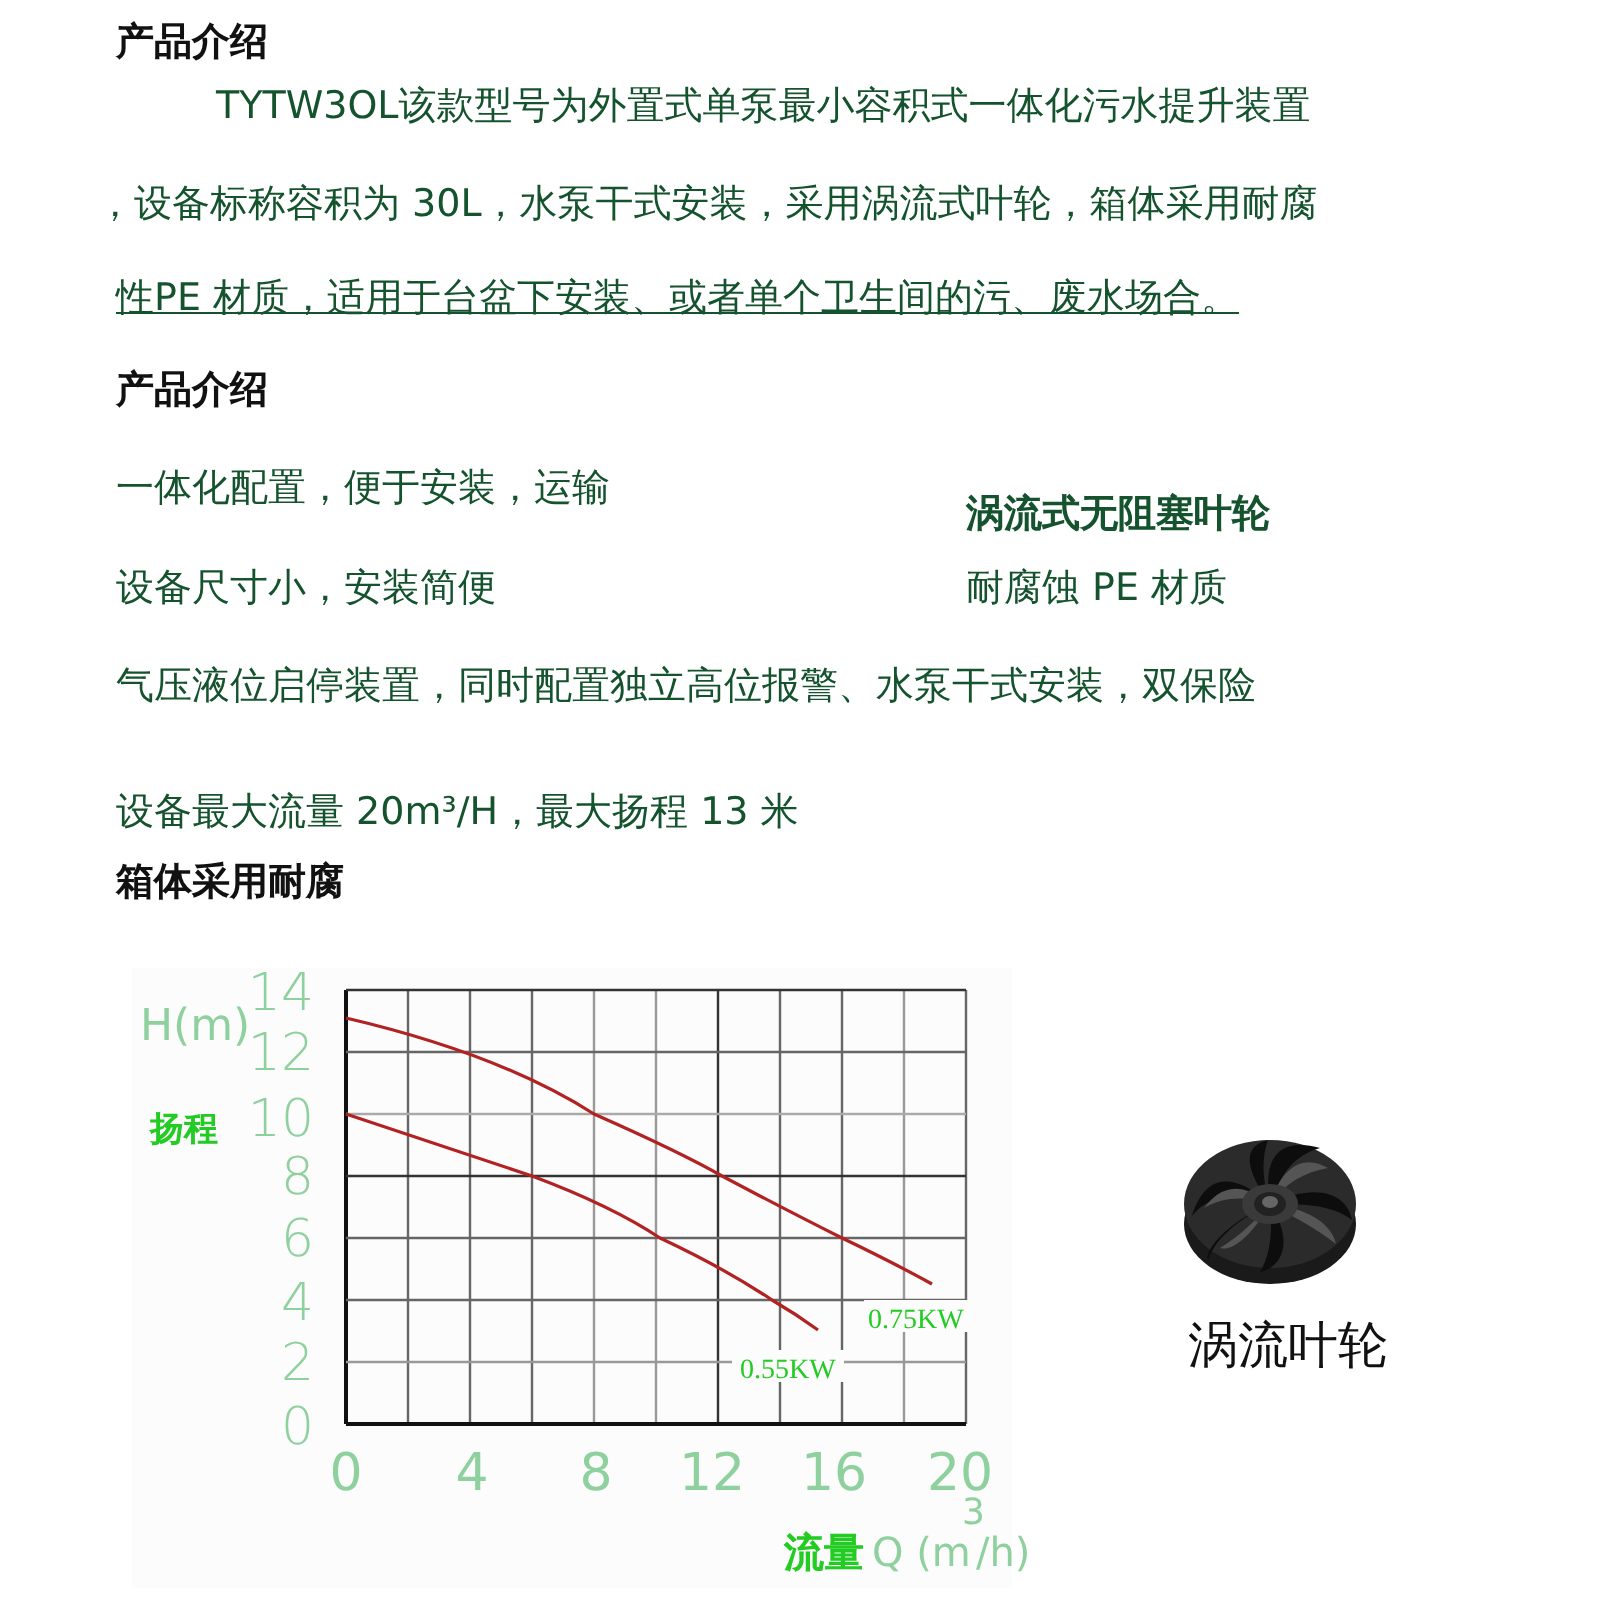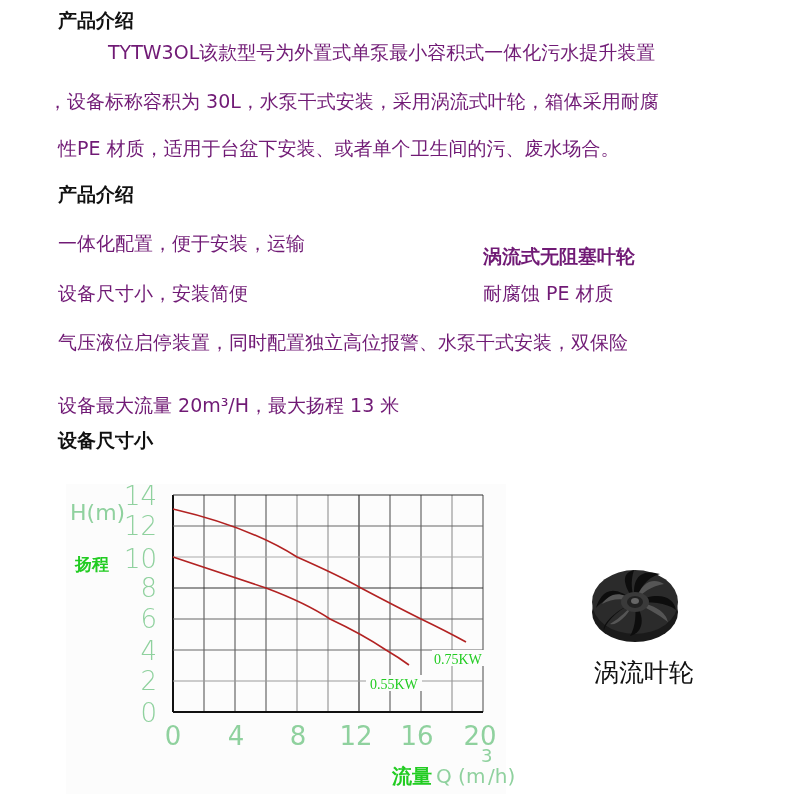--- a/index.html
+++ b/index.html
@@ -1,40 +1,40 @@
 <!DOCTYPE html>
 <html><head>
   <meta charset="utf-8">
   <style>
     html, body { margin: 0; padding: 0; background: #ffffff; }
     body { width: 800px; height: 800px; position: relative; overflow: hidden;
            font-family: "DejaVu Sans", "Liberation Sans", sans-serif; color: #111; }
     .abs { position: absolute; white-space: nowrap; }
     .h-title { font-size: 19px; font-weight: bold; color: #111; }
-    .body-text { font-size: 19px; color: #701a75; letter-spacing: 0px; }
+    .body-text { font-size: 19px; color: #14532d; letter-spacing: 0px; }
     .chart-svg { position: absolute; left: 0; top: 0; }
     .impeller-caption { font-size: 25px; color: #111; }
   </style>
 </head>
 <body>
 
 <div class="abs h-title" style="left:58px; top:8px;">产品介绍</div>
 <div class="abs body-text" style="left:108px; top:40px;">TYTW3OL该款型号为外置式单泵最小容积式一体化污水提升装置</div>
 <div class="abs body-text" style="left:48px; top:89px;">，设备标称容积为 30L，水泵干式安装，采用涡流式叶轮，箱体采用耐腐</div>
-<div class="abs body-text" style="left:58px; top:136px;">性PE 材质，适用于台盆下安装、或者单个卫生间的污、废水场合。</div>
+<div class="abs body-text" style="left:58px; top:136px;text-decoration:underline;">性PE 材质，适用于台盆下安装、或者单个卫生间的污、废水场合。</div>
 
 <div class="abs h-title" style="left:58px; top:182px;">产品介绍</div>
 <div class="abs body-text" style="left:58px; top:231px;">一体化配置，便于安装，运输</div>
 <div class="abs body-text" style="left:483px; top:244px;font-weight:bold;">涡流式无阻塞叶轮</div>
 <div class="abs body-text" style="left:58px; top:281px;">设备尺寸小，安装简便</div>
 <div class="abs body-text" style="left:483px; top:281px;">耐腐蚀 PE 材质</div>
 <div class="abs body-text" style="left:58px; top:330px;">气压液位启停装置，同时配置独立高位报警、水泵干式安装，双保险</div>
 <div class="abs body-text" style="left:58px; top:393px;">设备最大流量 20m³/H，最大扬程 13 米</div>
 
-<div class="abs h-title" style="left:58px; top:428px;">设备尺寸小</div>
+<div class="abs h-title" style="left:58px; top:428px;">箱体采用耐腐</div>
 
 <div>
   <svg class="chart-svg" width="800" height="800" viewBox="0 0 800 800" xmlns="http://www.w3.org/2000/svg">
 
     <rect x="66" y="484" width="440" height="310" fill="#fcfcfc"></rect>
 
     <g id="grid" stroke="#666" stroke-width="1.2">
       <line x1="173" y1="495" x2="173" y2="712" stroke="#111" stroke-width="2"></line>
       <line x1="204" y1="495" x2="204" y2="712"></line>
       <line x1="235" y1="495" x2="235" y2="712"></line>

